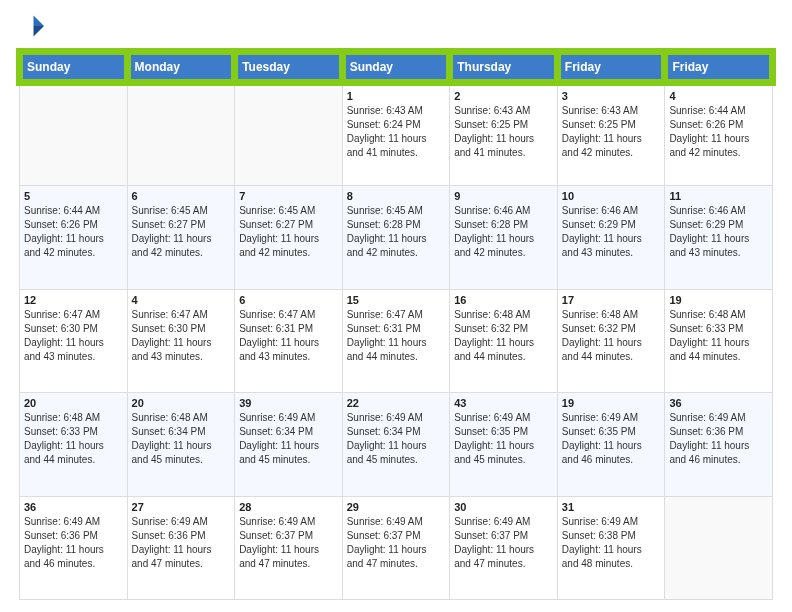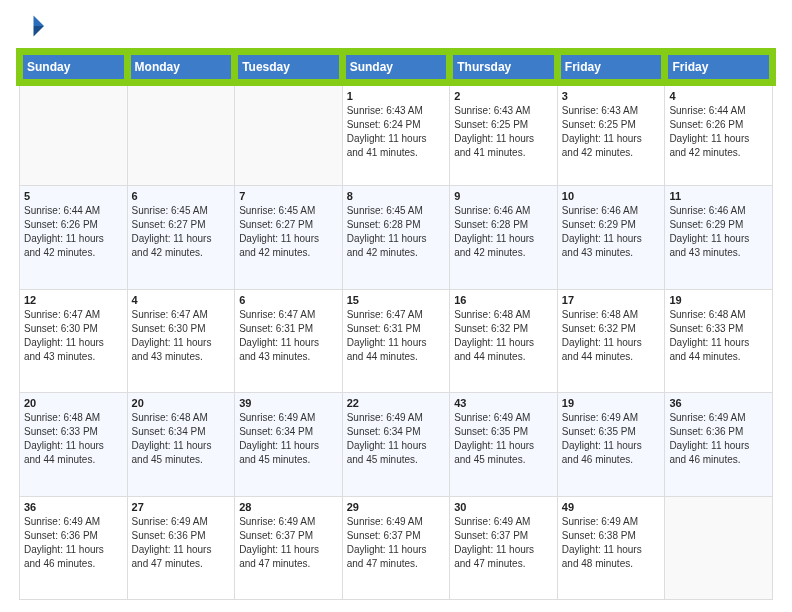--- a/index.html
+++ b/index.html
@@ -342,21 +342,21 @@
 and 47 minutes.</div>
           </td>
           <td>
             <div class="day-number">30</div>
             <div class="day-info" style="white-space: pre-line;">Sunrise: 6:49 AM
 Sunset: 6:37 PM
 Daylight: 11 hours
 and 47 minutes.</div>
           </td>
           <td>
-            <div class="day-number">49</div>
+            <div class="day-number">31</div>
             <div class="day-info" style="white-space: pre-line;">Sunrise: 6:49 AM
 Sunset: 6:38 PM
 Daylight: 11 hours
 and 48 minutes.</div>
           </td>
           <td class="empty-cell"></td>
         </tr>
       </tbody>
   </table>
 </div>

